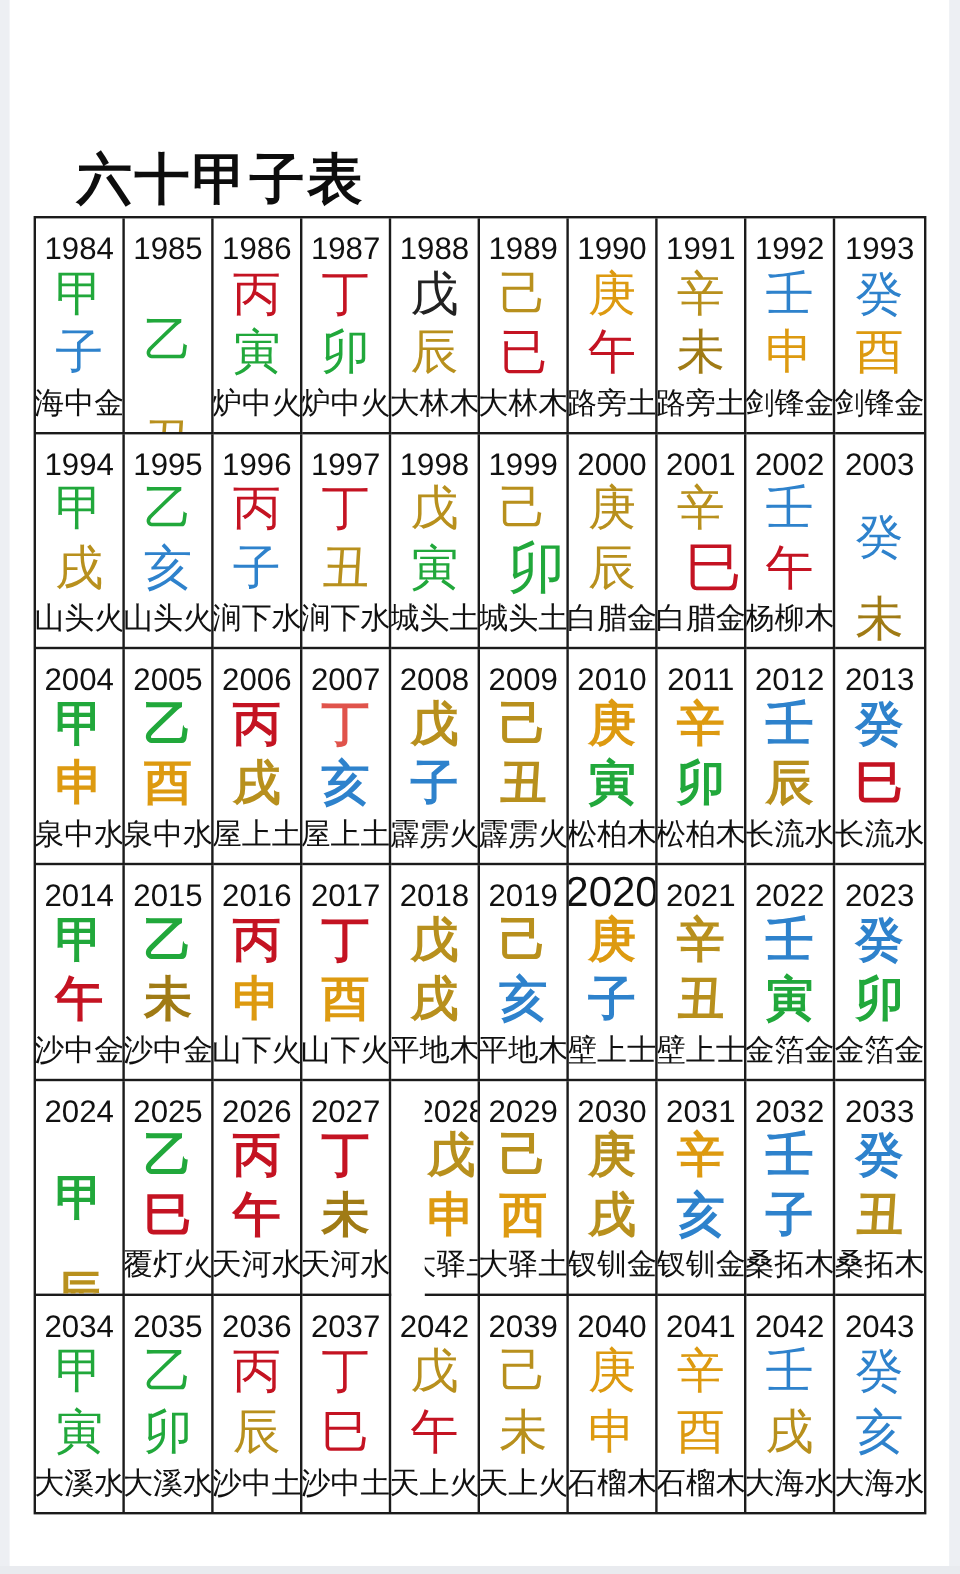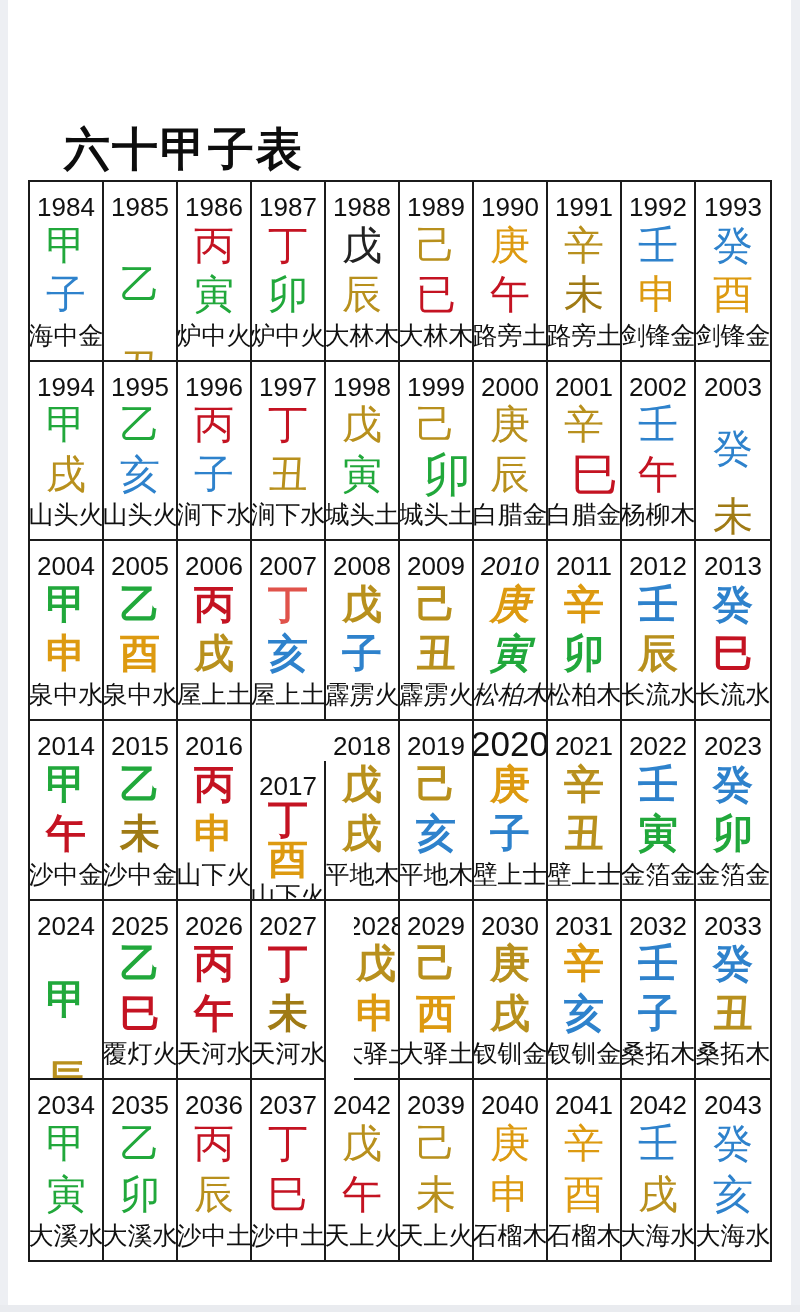--- a/index.html
+++ b/index.html
@@ -212,21 +212,21 @@
     <div class="ganzhi stem" style="color: rgb(184, 144, 29);">戊</div>
     <div class="ganzhi branch" style="color: rgb(46, 130, 204);">子</div>
     <div class="nayin">霹雳火</div>
   </div>
     <div class="cell" style="font-weight: 700;">
     <div class="year">2009</div>
     <div class="ganzhi stem" style="color: rgb(184, 144, 29);">己</div>
     <div class="ganzhi branch" style="color: rgb(184, 144, 29);">丑</div>
     <div class="nayin">霹雳火</div>
   </div>
-    <div class="cell" style="font-weight: 700; font-style: italic;">
+    <div class="cell" style="font-weight: 700;">
     <div class="year">2010</div>
     <div class="ganzhi stem" style="color: rgb(221, 154, 16);">庚</div>
     <div class="ganzhi branch" style="color: rgb(33, 168, 59);">寅</div>
     <div class="nayin">松柏木</div>
   </div>
     <div class="cell" style="font-weight: 700;">
     <div class="year">2011</div>
     <div class="ganzhi stem" style="color: rgb(221, 154, 16);">辛</div>
     <div class="ganzhi branch" style="color: rgb(33, 168, 59);">卯</div>
     <div class="nayin">松柏木</div>
@@ -254,21 +254,21 @@
     <div class="ganzhi stem" style="color: rgb(33, 168, 59);">乙</div>
     <div class="ganzhi branch" style="color: rgb(160, 123, 21);">未</div>
     <div class="nayin">沙中金</div>
   </div>
     <div class="cell" style="font-weight: 700;">
     <div class="year">2016</div>
     <div class="ganzhi stem" style="color: rgb(196, 19, 34);">丙</div>
     <div class="ganzhi branch" style="color: rgb(221, 154, 16);">申</div>
     <div class="nayin">山下火</div>
   </div>
-    <div class="cell" style="font-weight: 700; margin-top: 40px;">
+    <div class="cell" style="font-weight: 700;">
     <div class="year">2017</div>
     <div class="ganzhi stem" style="color: rgb(196, 19, 34);">丁</div>
     <div class="ganzhi branch" style="color: rgb(221, 154, 16);">酉</div>
     <div class="nayin">山下火</div>
   </div>
     <div class="cell" style="font-weight: 700;">
     <div class="year">2018</div>
     <div class="ganzhi stem" style="color: rgb(184, 144, 29);">戊</div>
     <div class="ganzhi branch" style="color: rgb(184, 144, 29);">戌</div>
     <div class="nayin">平地木</div>

